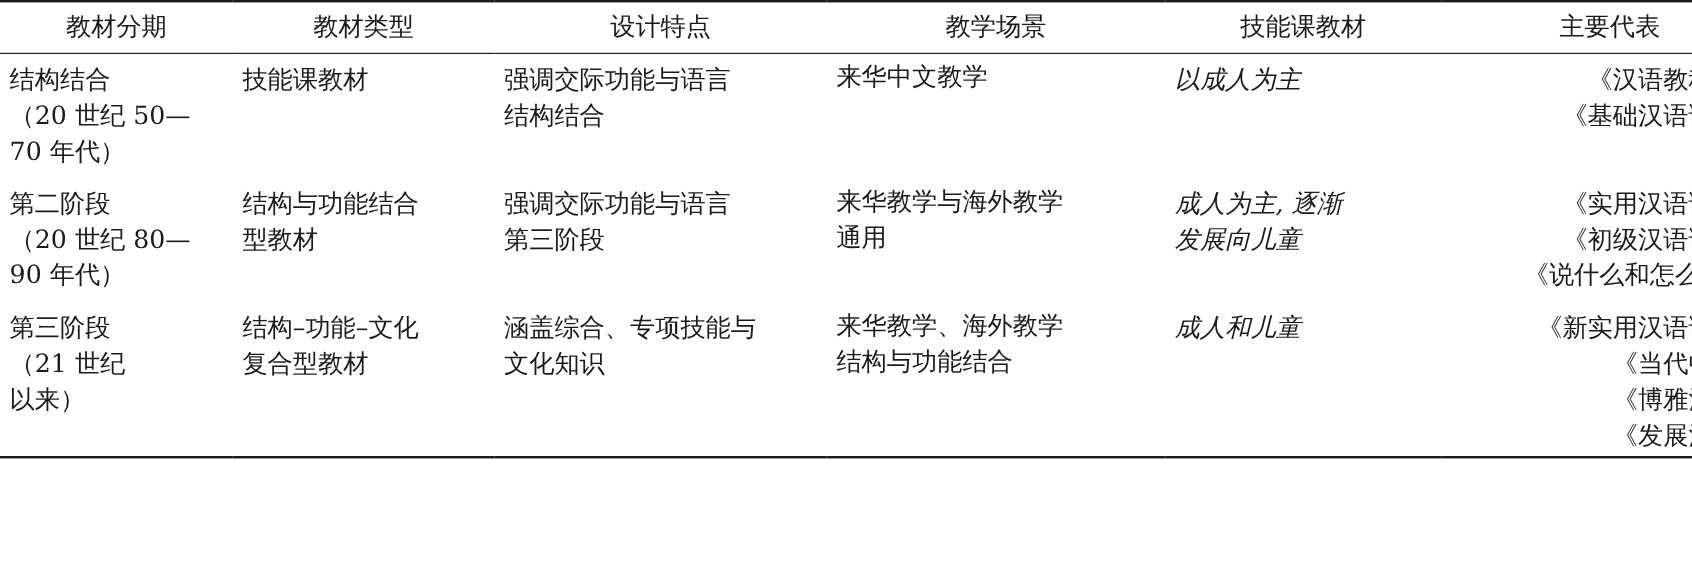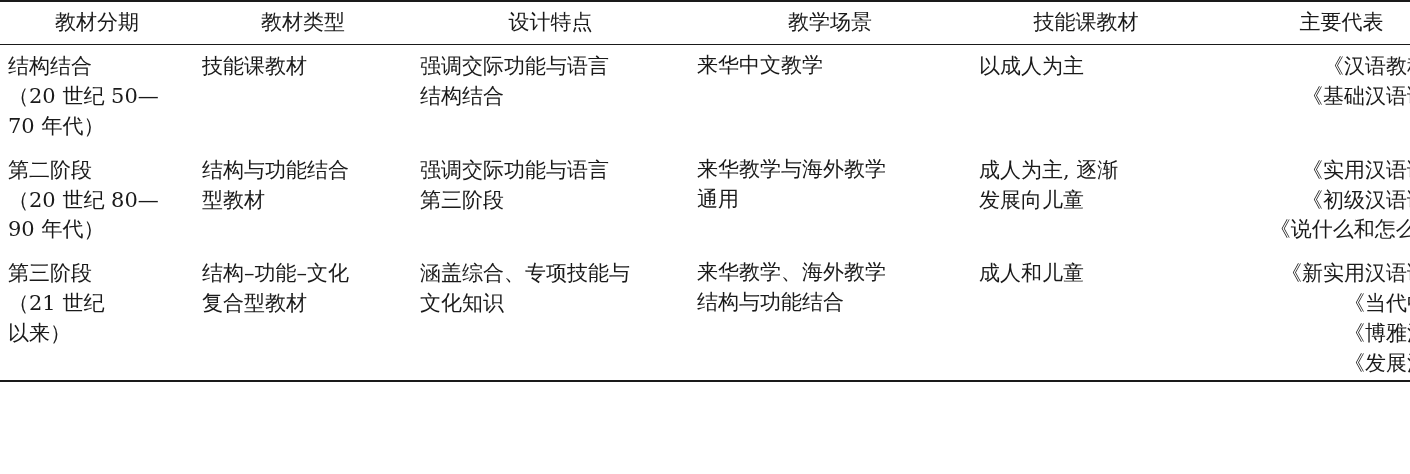--- a/index.html
+++ b/index.html
@@ -55,21 +55,21 @@
   .col-1 { width: 206px; }
   .col-2 { width: 265px; }
   .col-3 { width: 270px; }
   .col-4 { width: 218px; }
   .col-5 { width: 269px; }
 
   td.col-0 { padding-left: 6px; }
   td.col-1 { padding-left: 10px; }
   td.col-2 { padding-left: 12px; }
   td.col-3 { padding-left: 10px; font-family: Liberation Mono, monospace; }
-  td.col-4 { padding-left: 14px; }
+  td.col-4 { padding-left: 14px; font-style: italic; }
   td.col-5 { padding-left: 6px; }
 
   .rep-cell .cell-line { text-align: right; padding-right: 2px; }
 </style>
 </head>
 <body>
 
 <div class="table-wrap">
   <table class="data-table">
     <thead>

